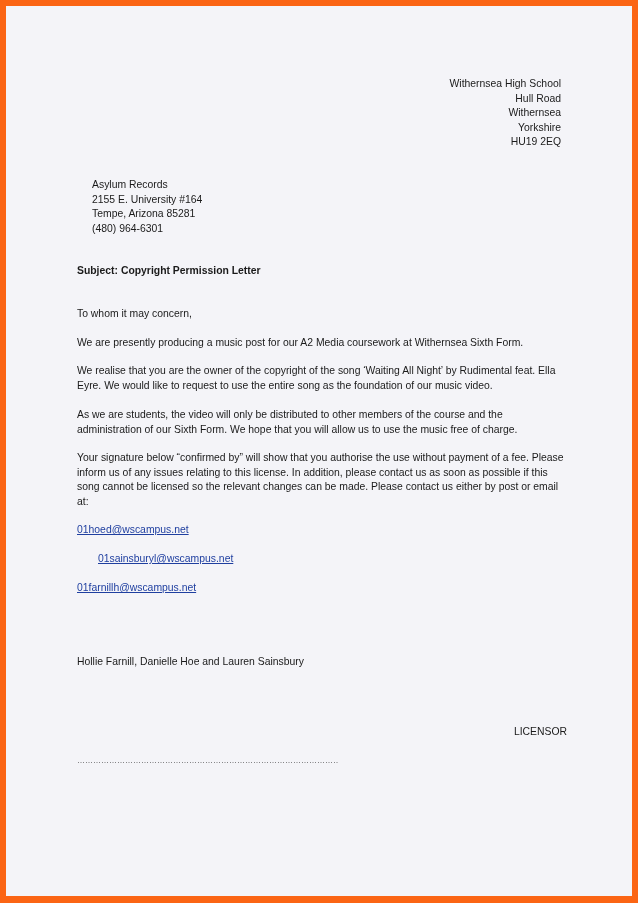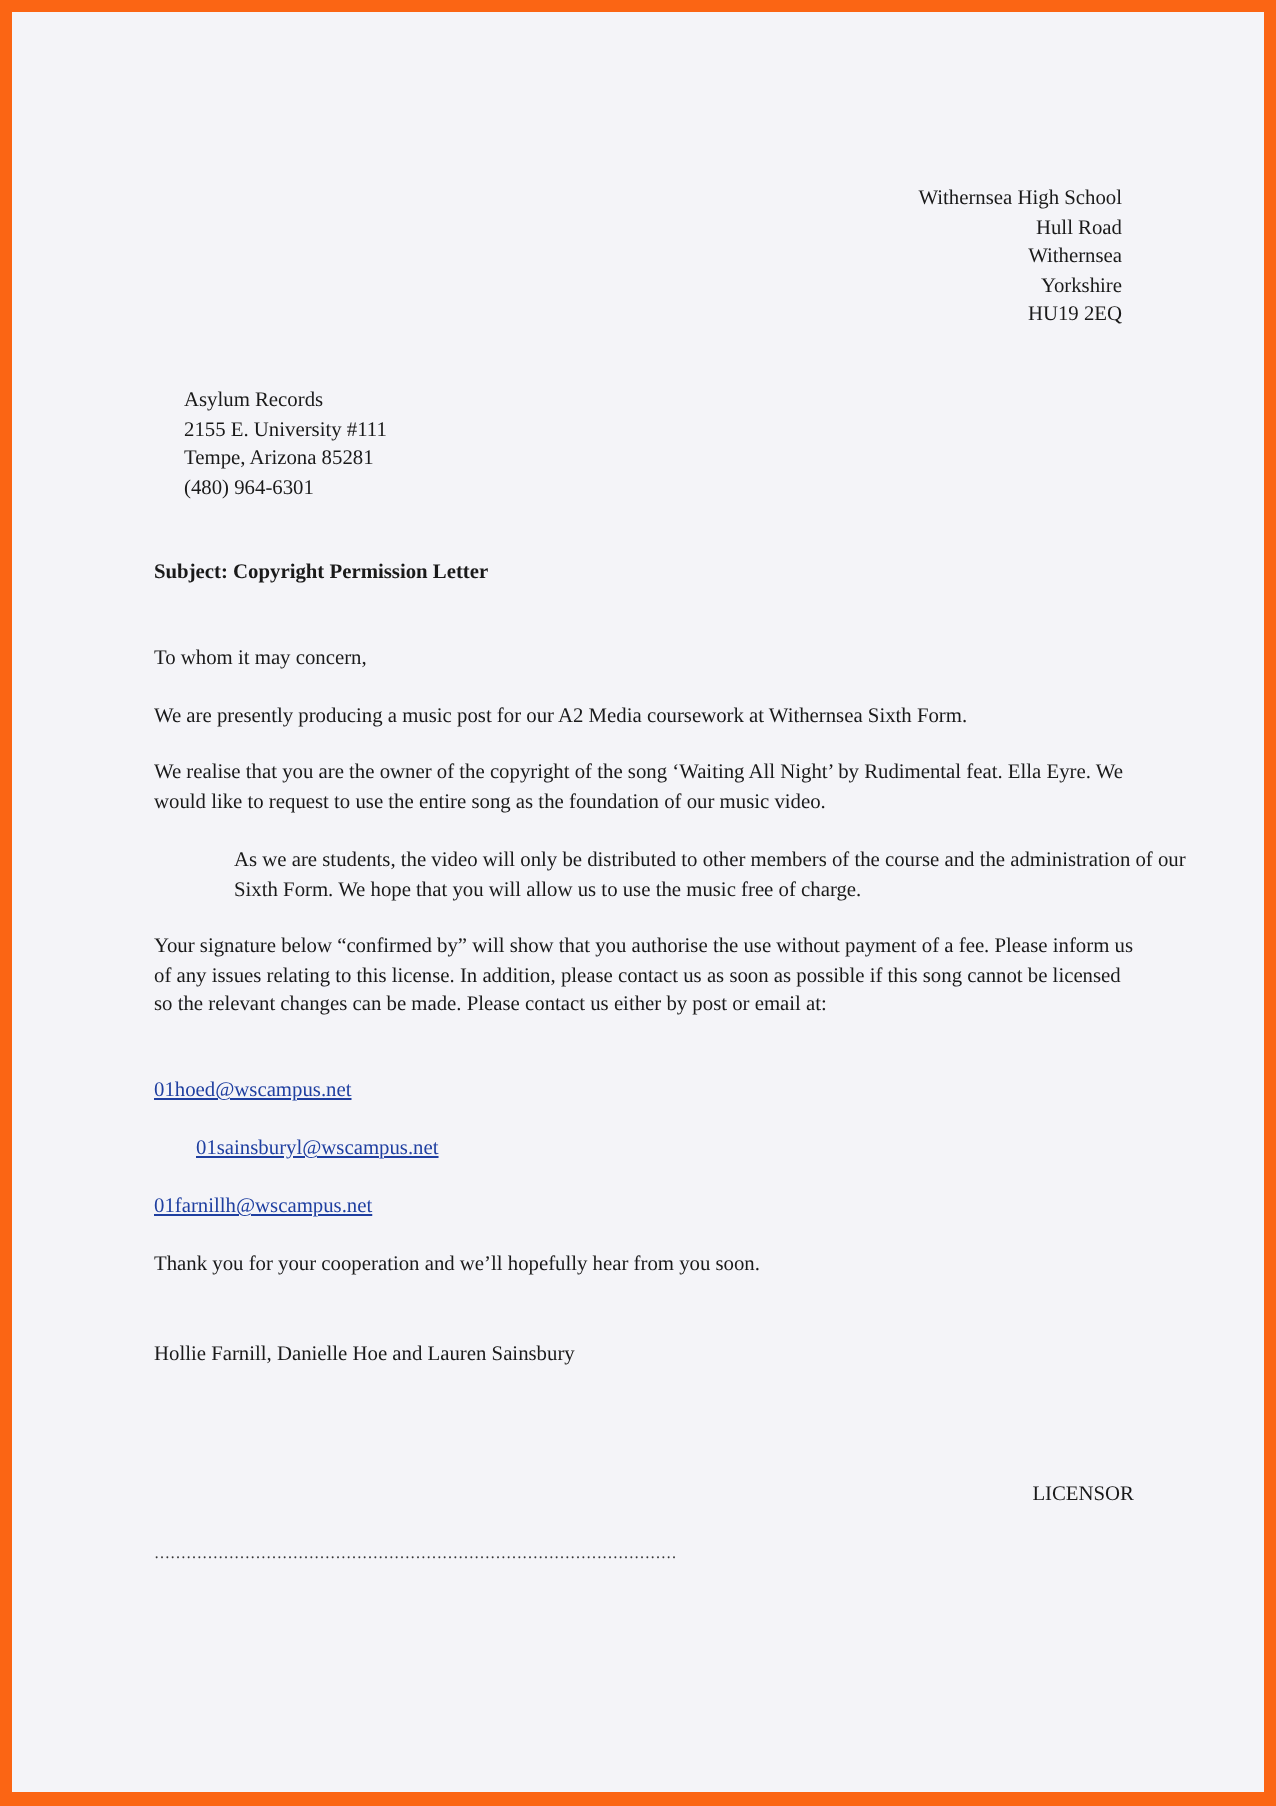--- a/index.html
+++ b/index.html
@@ -17,24 +17,24 @@
       left: 0; top: 0;
       width: 638px;
       height: 903px;
       box-sizing: border-box;
       border: 6px solid #fb6514;
       border-bottom-width: 7px;
       background: #f4f4f8;
     }
     .page {
       position: absolute;
-      left: 0; top: 16px;
+      left: 0; top: 0;
       width: 638px;
       height: 665px;
-      font-family: Liberation Serif, serif;
+      font-family: Liberation Sans, sans-serif;
       font-size: 10.4px;
       color: #1a1a1a;
       line-height: 14.5px;
     }
     .sender {
       position: absolute;
       right: 77px;
       top: 77px;
       text-align: right;
     }
@@ -70,50 +70,49 @@
   <div class="sender">
     <div>Withernsea High School</div>
     <div>Hull Road</div>
     <div>Withernsea</div>
     <div>Yorkshire</div>
     <div>HU19 2EQ</div>
   </div>
 
   <div class="recipient">
     <div>Asylum Records</div>
-    <div>2155 E. University #111</div>
+    <div>2155 E. University #164</div>
     <div>Tempe, Arizona 85281</div>
     <div>(480) 964-6301</div>
   </div>
 
   <div class="block subject" style="top:264px;">Subject: Copyright Permission Letter</div>
 
   <div class="block" style="top:307px;">To whom it may concern,</div>
 
   <div class="block" style="top:336px;">We are presently producing a music post for our A2 Media coursework at Withernsea Sixth Form.</div>
 
   <div class="block" style="top:364px;">We realise that you are the owner of the copyright of the song ‘Waiting All Night’ by Rudimental feat. Ella Eyre. We would like to request to use the entire song as the foundation of our music video.</div>
 
-  <div class="block" style="top:408px;margin-left:40px;">As we are students, the video will only be distributed to other members of the course and the administration of our Sixth Form. We hope that you will allow us to use the music free of charge.</div>
+  <div class="block" style="top:408px;">As we are students, the video will only be distributed to other members of the course and the administration of our Sixth Form. We hope that you will allow us to use the music free of charge.</div>
 
   <div class="block" style="top:451px;">Your signature below “confirmed by” will show that you authorise the use without payment of a fee. Please inform us of any issues relating to this license. In addition, please contact us as soon as possible if this song cannot be licensed so the relevant changes can be made. Please contact us either by post or email at:</div>
 
   <div class="block" style="top:523px;">
     <a class="email">01hoed@wscampus.net</a>
   </div>
 
   <div class="block" style="top:552px;margin-left:21px;">
     <a class="email">01sainsburyl@wscampus.net</a>
   </div>
 
   <div class="block" style="top:581px;">
     <a class="email">01farnillh@wscampus.net</a>
   </div>
 
-  <div class="block" style="top:610px;">Thank you for your cooperation and we’ll hopefully hear from you soon.</div>
 
   <div class="block" style="top:639px;margin-top:16px;">Hollie Farnill, Danielle Hoe and Lauren Sainsbury</div>
 
 
   <div class="block" style="top:725px;text-align:right;">LICENSOR</div>
 
   <div class="block sigline" style="top:754px; width:262px; overflow:hidden; white-space:nowrap; font-size:8px;">………………………………………………………………………………………………………………………………………………………………………………..</div>
 
 </div>
 

